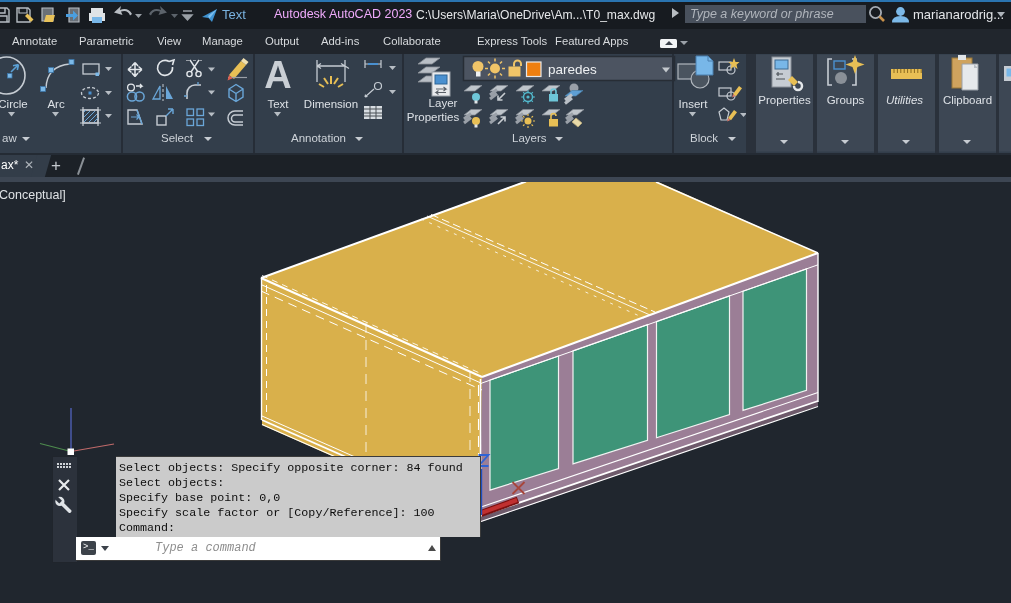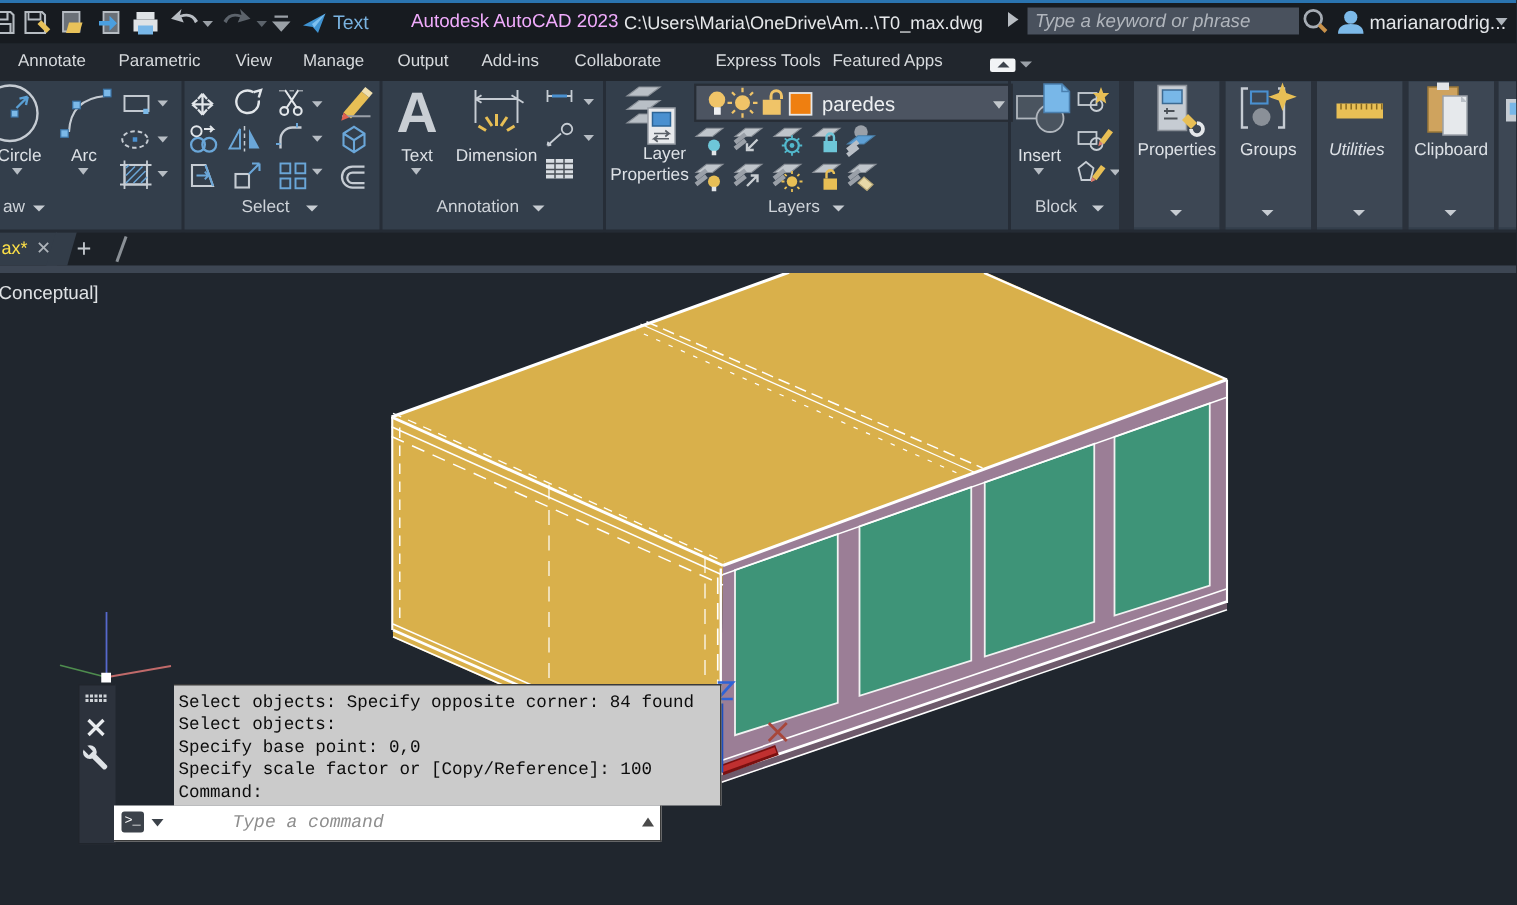--- a/index.html
+++ b/index.html
@@ -319,21 +319,21 @@
   <div class="plabel" style="left:690px;">Block</div>
     <div class="caret" style="left:728px;top:137px;"></div>
   <div class="caret" style="left:780px;top:140px;"></div>
   <div class="caret" style="left:841px;top:140px;"></div>
   <div class="caret" style="left:902px;top:140px;"></div>
   <div class="caret" style="left:963px;top:140px;"></div>
 
   <div class="abs" id="ftabrow"></div>
   <div class="abs" style="left:0;top:155px;width:38px;height:22px;background:#333d49;"></div>
   <div class="abs" style="left:34px;top:155px;width:14px;height:22px;background:#333d49;transform:skewX(-16deg);"></div>
-  <div class="abs" style="left:1px;top:158px;font-size:12px;color:#fde047;">ax*</div>
+  <div class="abs" style="left:1px;top:158px;font-size:12px;color:#ffffff;">ax*</div>
   <div class="abs" style="left:24px;top:158px;font-size:12px;color:#aeb4ba;">✕</div>
   <div class="abs" style="left:51px;top:156px;font-size:17px;color:#c3c8cd;">+</div>
   <div class="abs" style="left:80px;top:157px;width:1.5px;height:18px;background:#8a9096;transform:rotate(20deg);"></div>
   <div class="abs" id="lstrip"></div>
 
   <div class="abs" id="draw"></div>
   <div class="abs" style="left:-1px;top:188px;font-size:12.5px;color:#dfe2e5;">Conceptual]</div>
   <svg class="abs" style="left:0;top:182px" width="1011" height="421" viewBox="0 182 1011 421" id="model">
     <polygon points="261,278 526,181 656,181 818,253 482,377" fill="#d9b04b"></polygon>
     <polygon points="261,278 482,377 480,516 262,420" fill="#d9b04b"></polygon>

